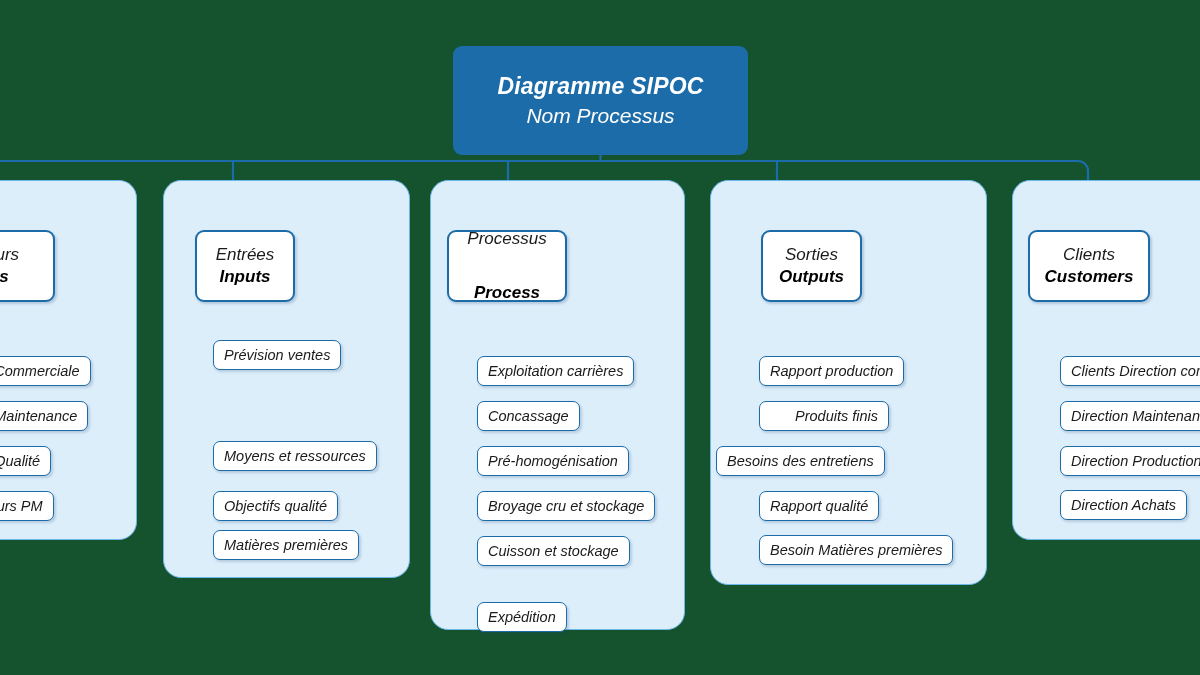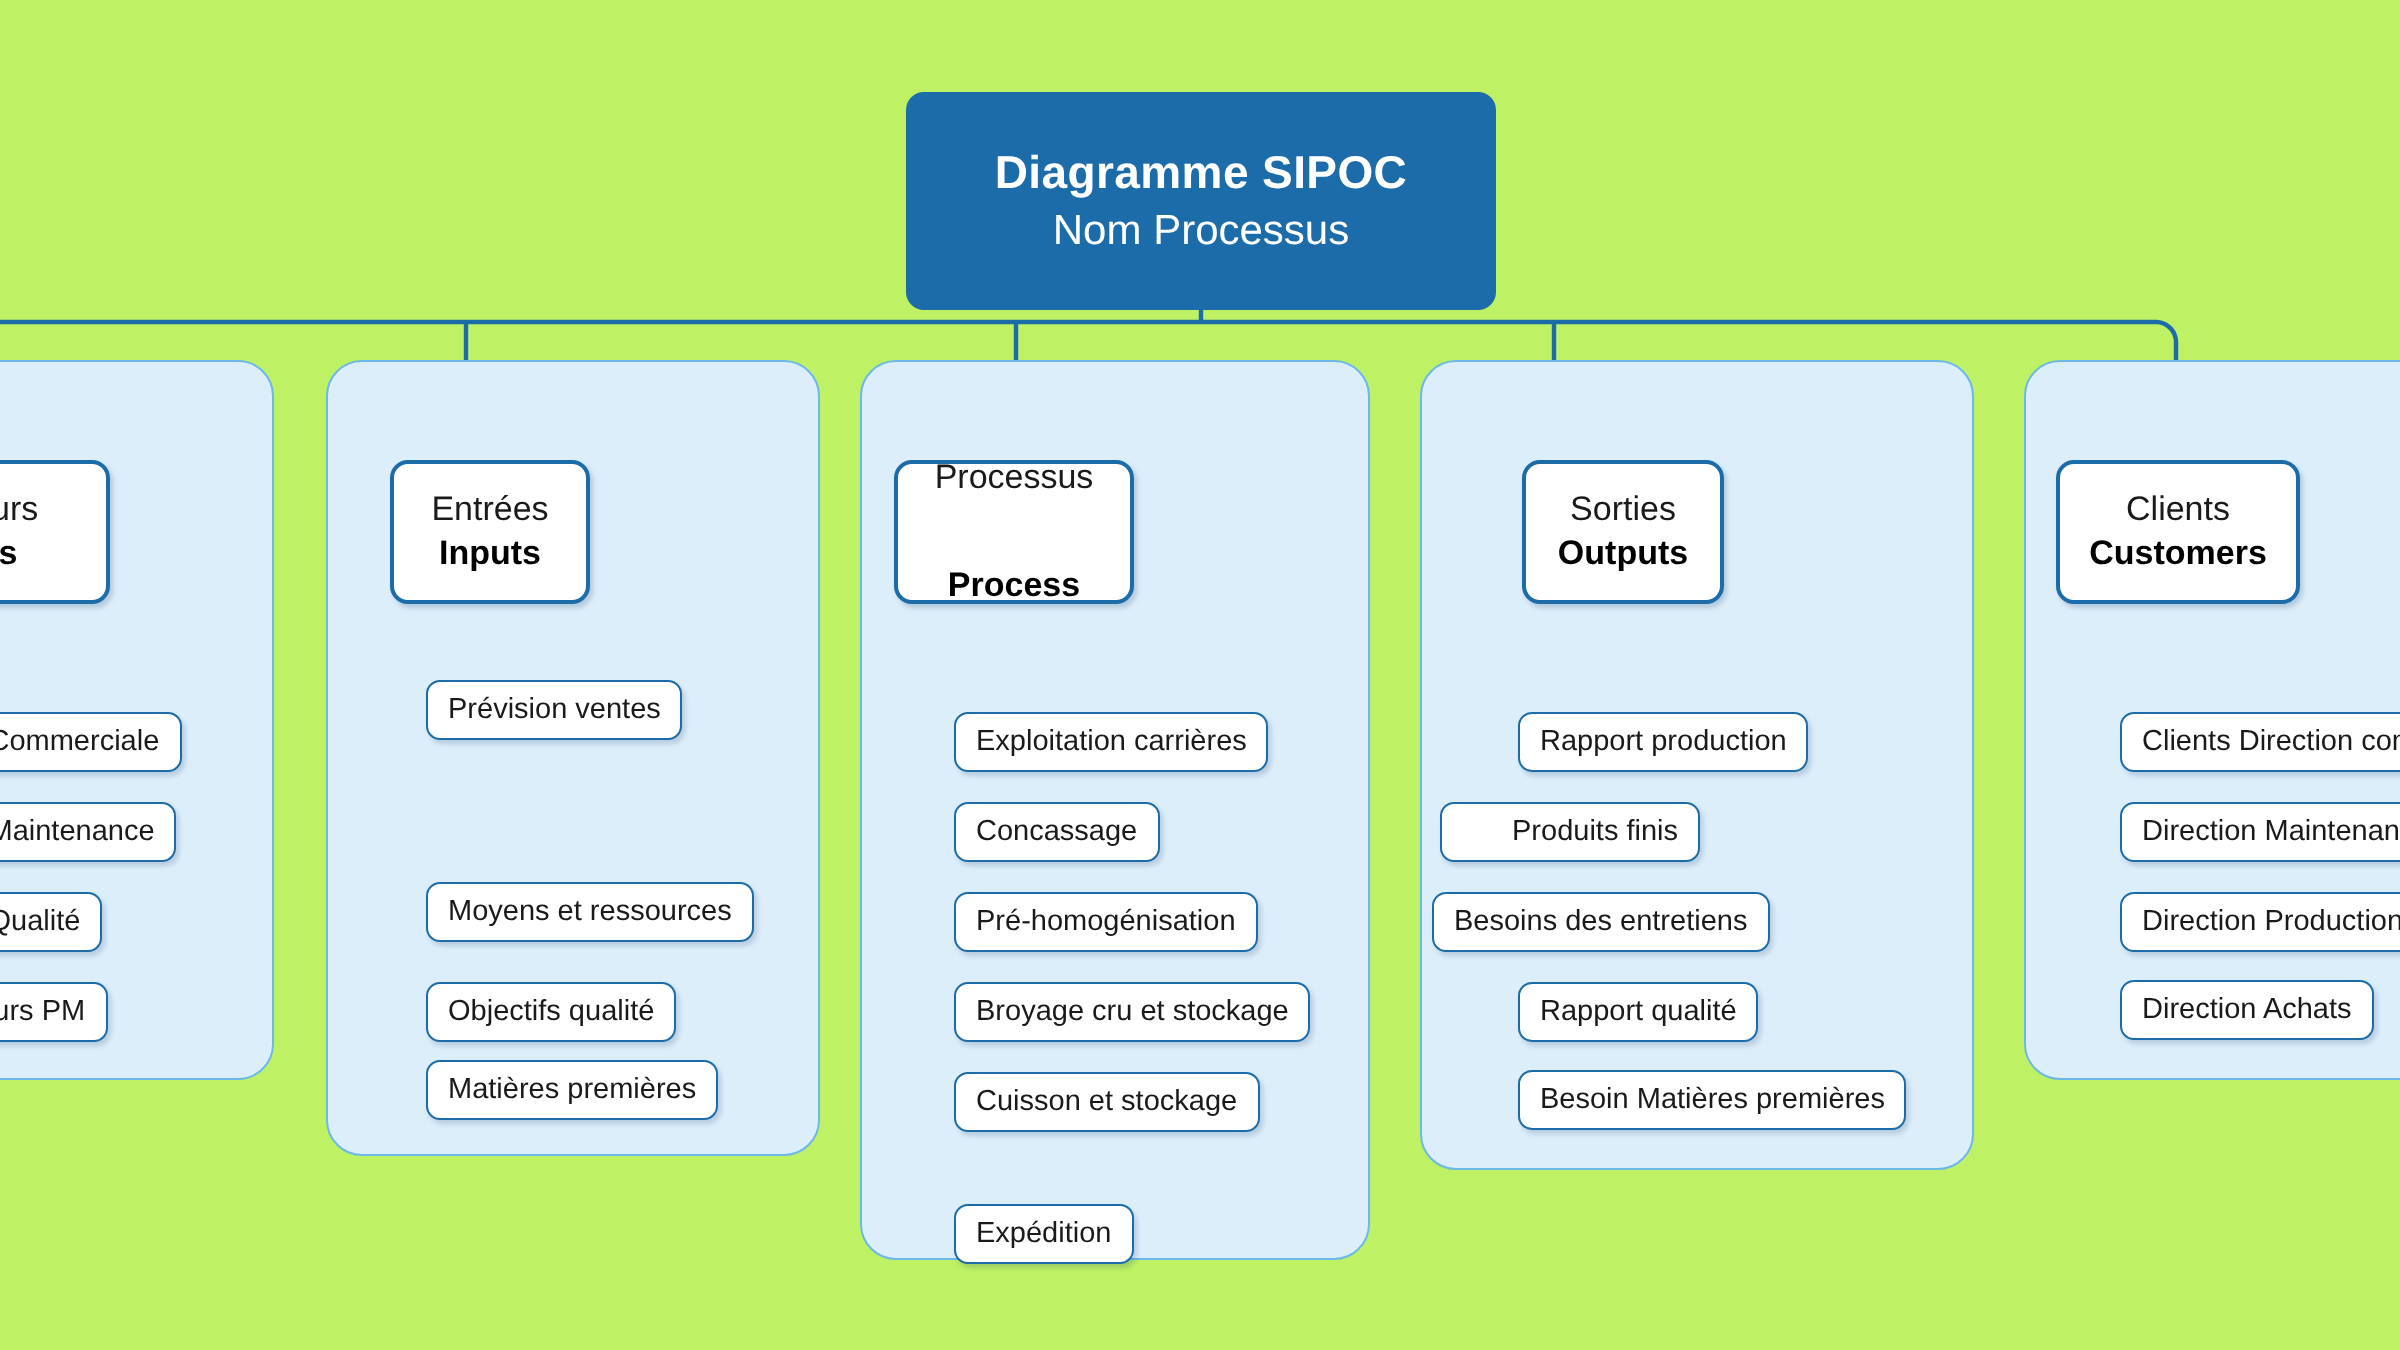--- a/index.html
+++ b/index.html
@@ -5,22 +5,23 @@
   * { box-sizing: border-box; margin: 0; padding: 0; }
   html, body {
     width: 1200px; height: 675px;
     background: #ffffff;
     font-family: "Liberation Sans", sans-serif;
     overflow: hidden;
   }
   #stage {
     position: relative;
     width: 1200px; height: 675px;
-    background: #bef264;
+    background: #14532d;
     overflow: hidden;
+    font-style: italic;
   }
 
   
   #wires {
     position: absolute; left: 0; top: 0;
     width: 1200px; height: 675px;
     pointer-events: none;
   }
 
   
@@ -232,21 +233,21 @@
   <div class="item" style="left:477px; top:536px;">
     <span>Cuisson et stockage</span>
     </div>
   <div class="item" style="left:477px; top:580px;margin-top:22px;">
     <span>Expédition</span>
     </div>
 
   <div class="item" style="left:759px; top:356px;">
     <span>Rapport production</span>
     </div>
-  <div class="item" style="left:720px; top:401px;padding-left:35px;">
+  <div class="item" style="left:759px; top:401px;padding-left:35px;">
     <span>Produits finis</span>
     </div>
   <div class="item" style="left:716px; top:446px;">
     <span>Besoins des entretiens</span>
     </div>
   <div class="item" style="left:759px; top:491px;">
     <span>Rapport qualité</span>
     </div>
   <div class="item" style="left:759px; top:535px;">
     <span>Besoin Matières premières</span>

